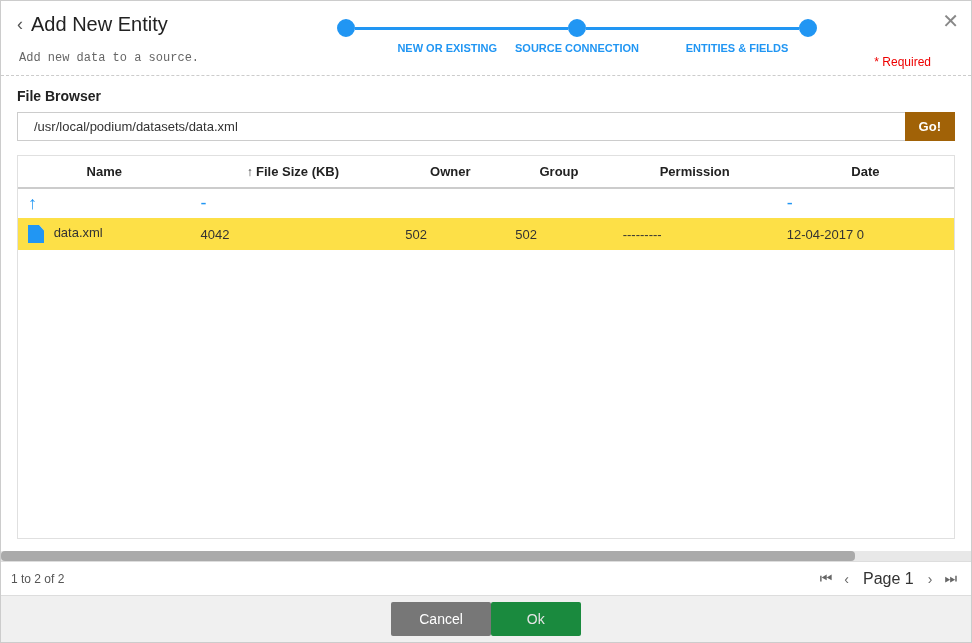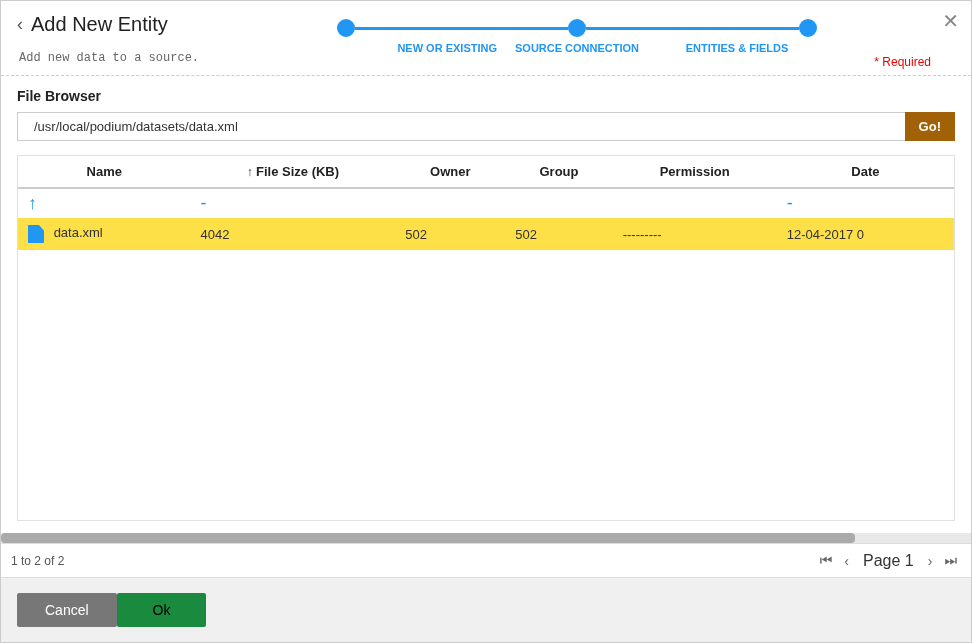--- a/index.html
+++ b/index.html
@@ -245,37 +245,37 @@
     .scrollbar-thumb {
       height: 100%;
       width: 88%;
       background: #aaa;
       border-radius: 4px;
       position: absolute;
       left: 0;
     }
     .footer {
       background: #f0f0f0;
-      padding: 15px 16px;
-      display: flex;
-      justify-content: flex-start;
+      padding: 6px 16px;
+      display: flex;
+      justify-content: center;
       border-top: 1px solid #ddd;
     }
     .btn-cancel {
       background: #777;
       color: #fff;
       border: none;
       padding: 9px 28px;
       font-size: 14px;
       cursor: pointer;
       border-radius: 2px;
     }
     .btn-ok {
       background: #1a8a3e;
-      color: #000000;
+      color: #e5e5e5;
       border: none;
       padding: 9px 36px;
       font-size: 14px;
       cursor: pointer;
       border-radius: 2px;
     }
     .up-nav-row td {
       color: #2196f3;
       font-size: 18px;
       padding: 4px 10px;

